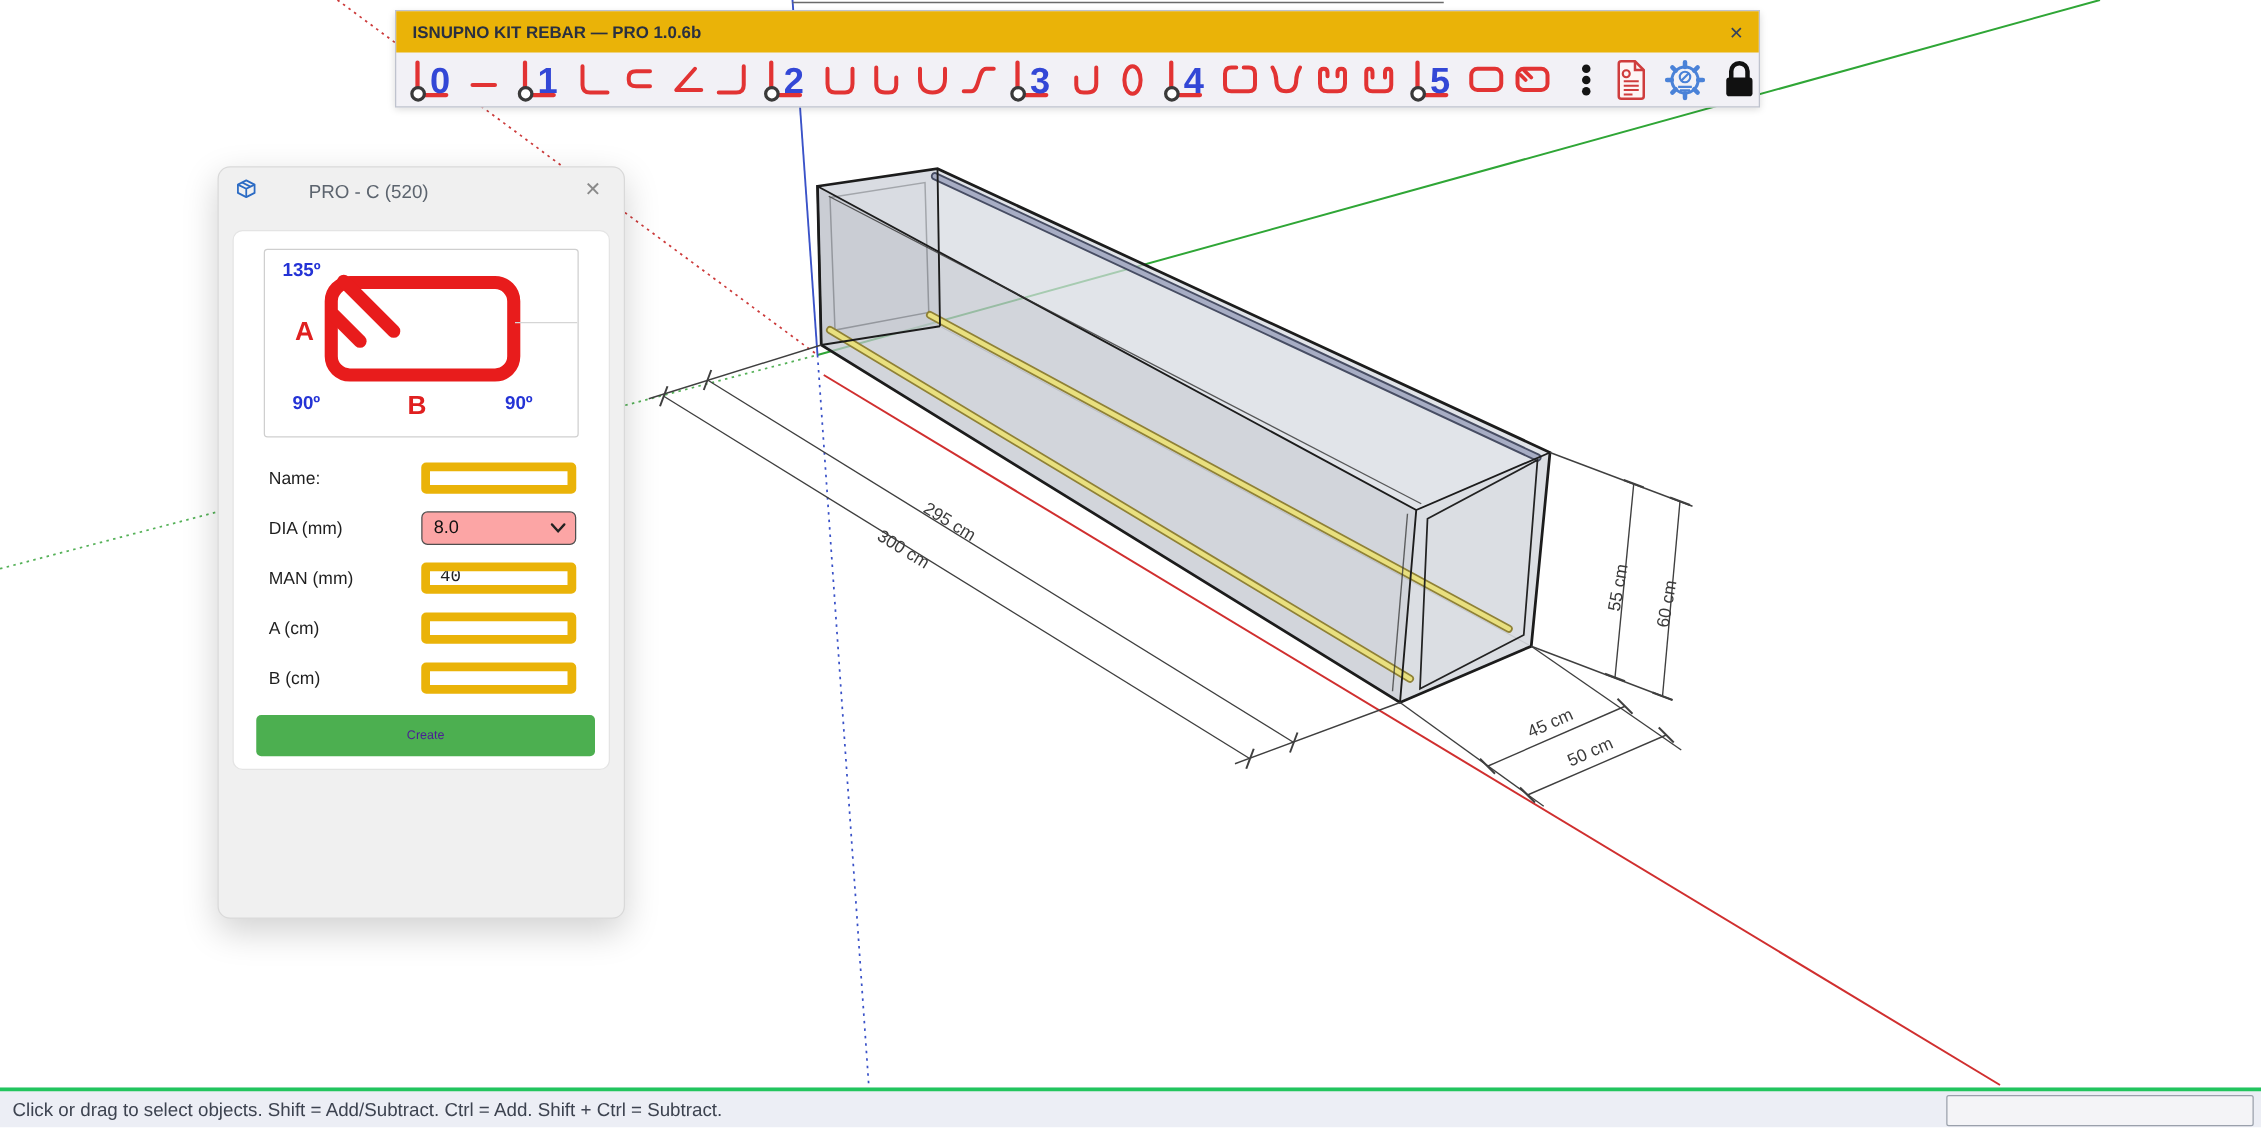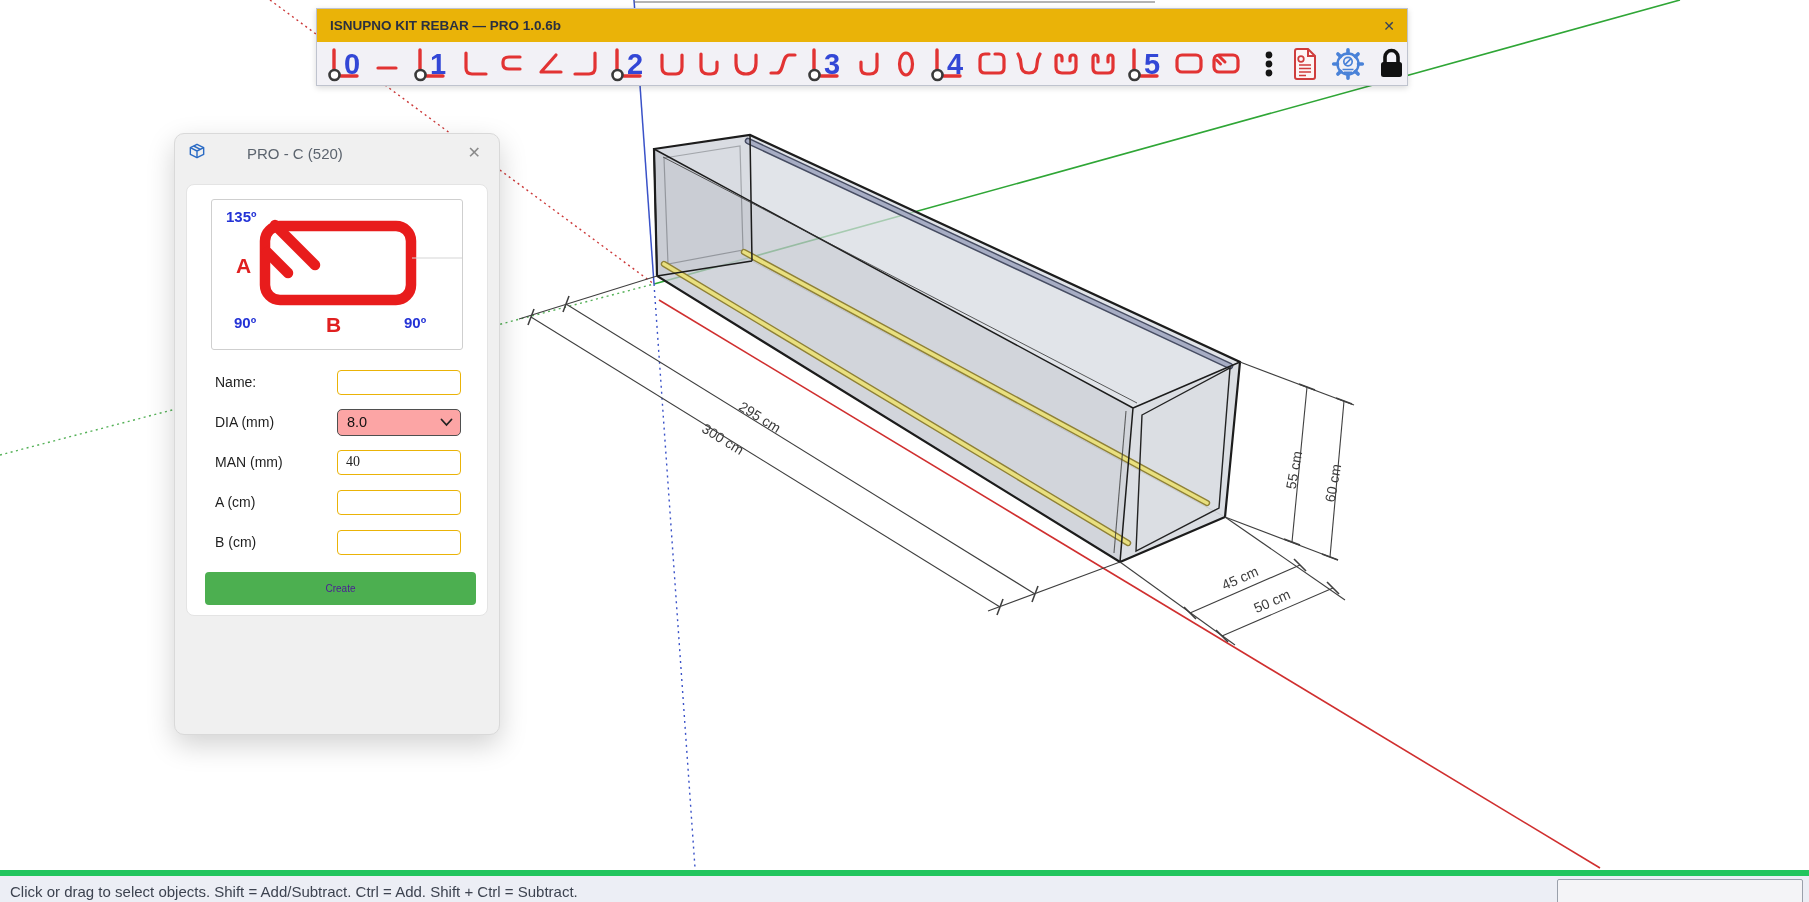--- a/index.html
+++ b/index.html
@@ -34,32 +34,32 @@
             border-radius:8px;box-sizing:border-box;}
   .diagram{position:relative;margin:14px auto 0 auto;width:252px;height:151px;
            border:1px solid #cfcfcf;border-radius:3px;background:#fff;box-sizing:border-box;}
   .diagram svg{position:absolute;left:0;top:0;}
   .diag-lbl{position:absolute;font-weight:bold;}
   .diag-blue{font-size:15px;color:#2433d6;}
   .diag-red{font-size:21px;color:#e02020;}
   .form{padding:18px 0 0 28px;}
   .frow{display:flex;align-items:center;height:28px;margin-bottom:12px;}
   .frow label{width:122px;font-size:14px;color:#1f1f1f;}
-  .frow input{width:124px;height:25px;border:1px solid #eab308;border-radius:4px;
+  .frow input{width:124px;height:25px;border:7px solid #eab308;border-radius:4px;
               font-size:14px;padding:0 8px;box-sizing:border-box;background:#fff;
-              font-family:Liberation Serif, serif;color:#222;}
+              font-family:Liberation Mono, monospace;color:#222;}
   .select{width:124px;height:27px;border:1.5px solid #4f4f4f;border-radius:5px;background:#fca5a5;
           display:flex;align-items:center;padding:0 7px 0 9px;box-sizing:border-box;cursor:pointer;}
   .select span{flex:1;font-size:14.5px;color:#111;}
   .create-btn{display:block;margin:16px 15px 0 18px;width:271px;height:33px;border:none;
               border-radius:4px;background:#4caf50;color:#4c1d95;font-size:10px;cursor:pointer;
               font-family:"Liberation Sans",sans-serif;}
   
   .statusbar{position:absolute;left:0;top:870px;width:1809px;height:32px;background:#eceef5;
-             border-top:6px solid #22c55e;z-index:30;box-sizing:border-box;}
+             border-top:3px solid #22c55e;z-index:30;box-sizing:border-box;}
   .status-msg{line-height:31px;padding-left:10px;font-size:15px;color:#3d4350;}
   .measure-box{position:absolute;right:6px;top:3px;width:246px;height:25px;background:#f4f4f7;
                border:1px solid #9aa0ab;border-radius:2px;box-sizing:border-box;
                font-size:13px;padding:0 6px;font-family:"Liberation Sans",sans-serif;}
 </style>
 </head>
 <body>
 
 <svg id="scene" width="1809" height="902" viewBox="0 0 1809 902">
 

